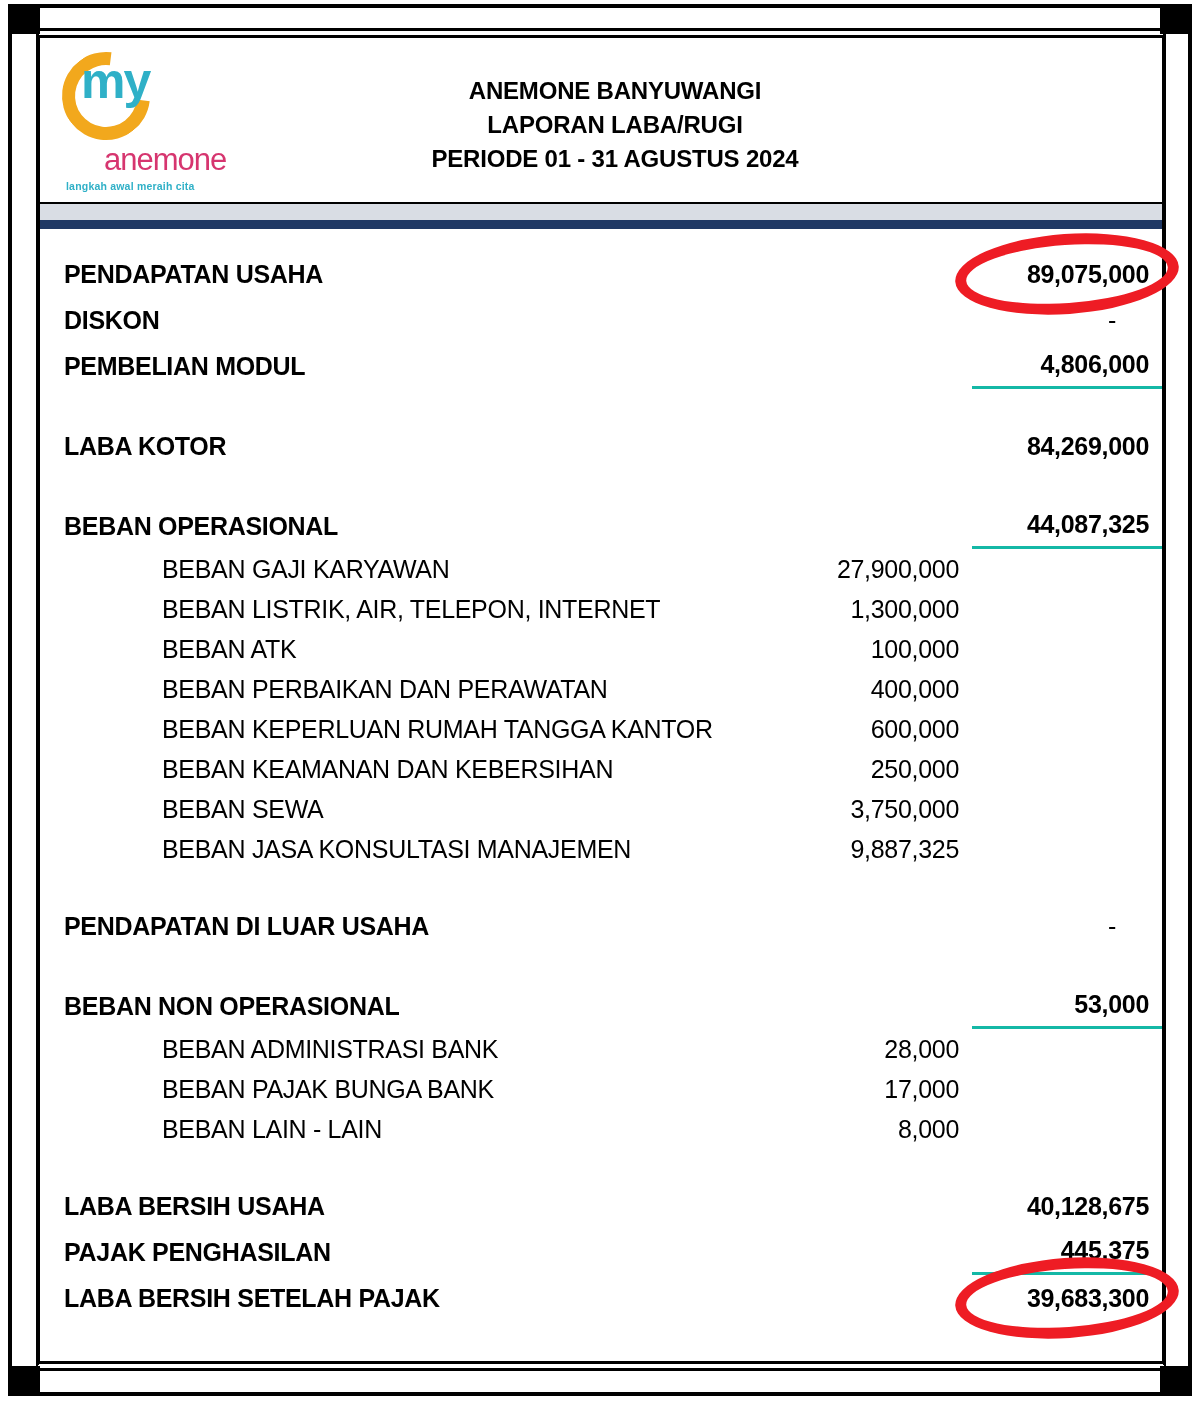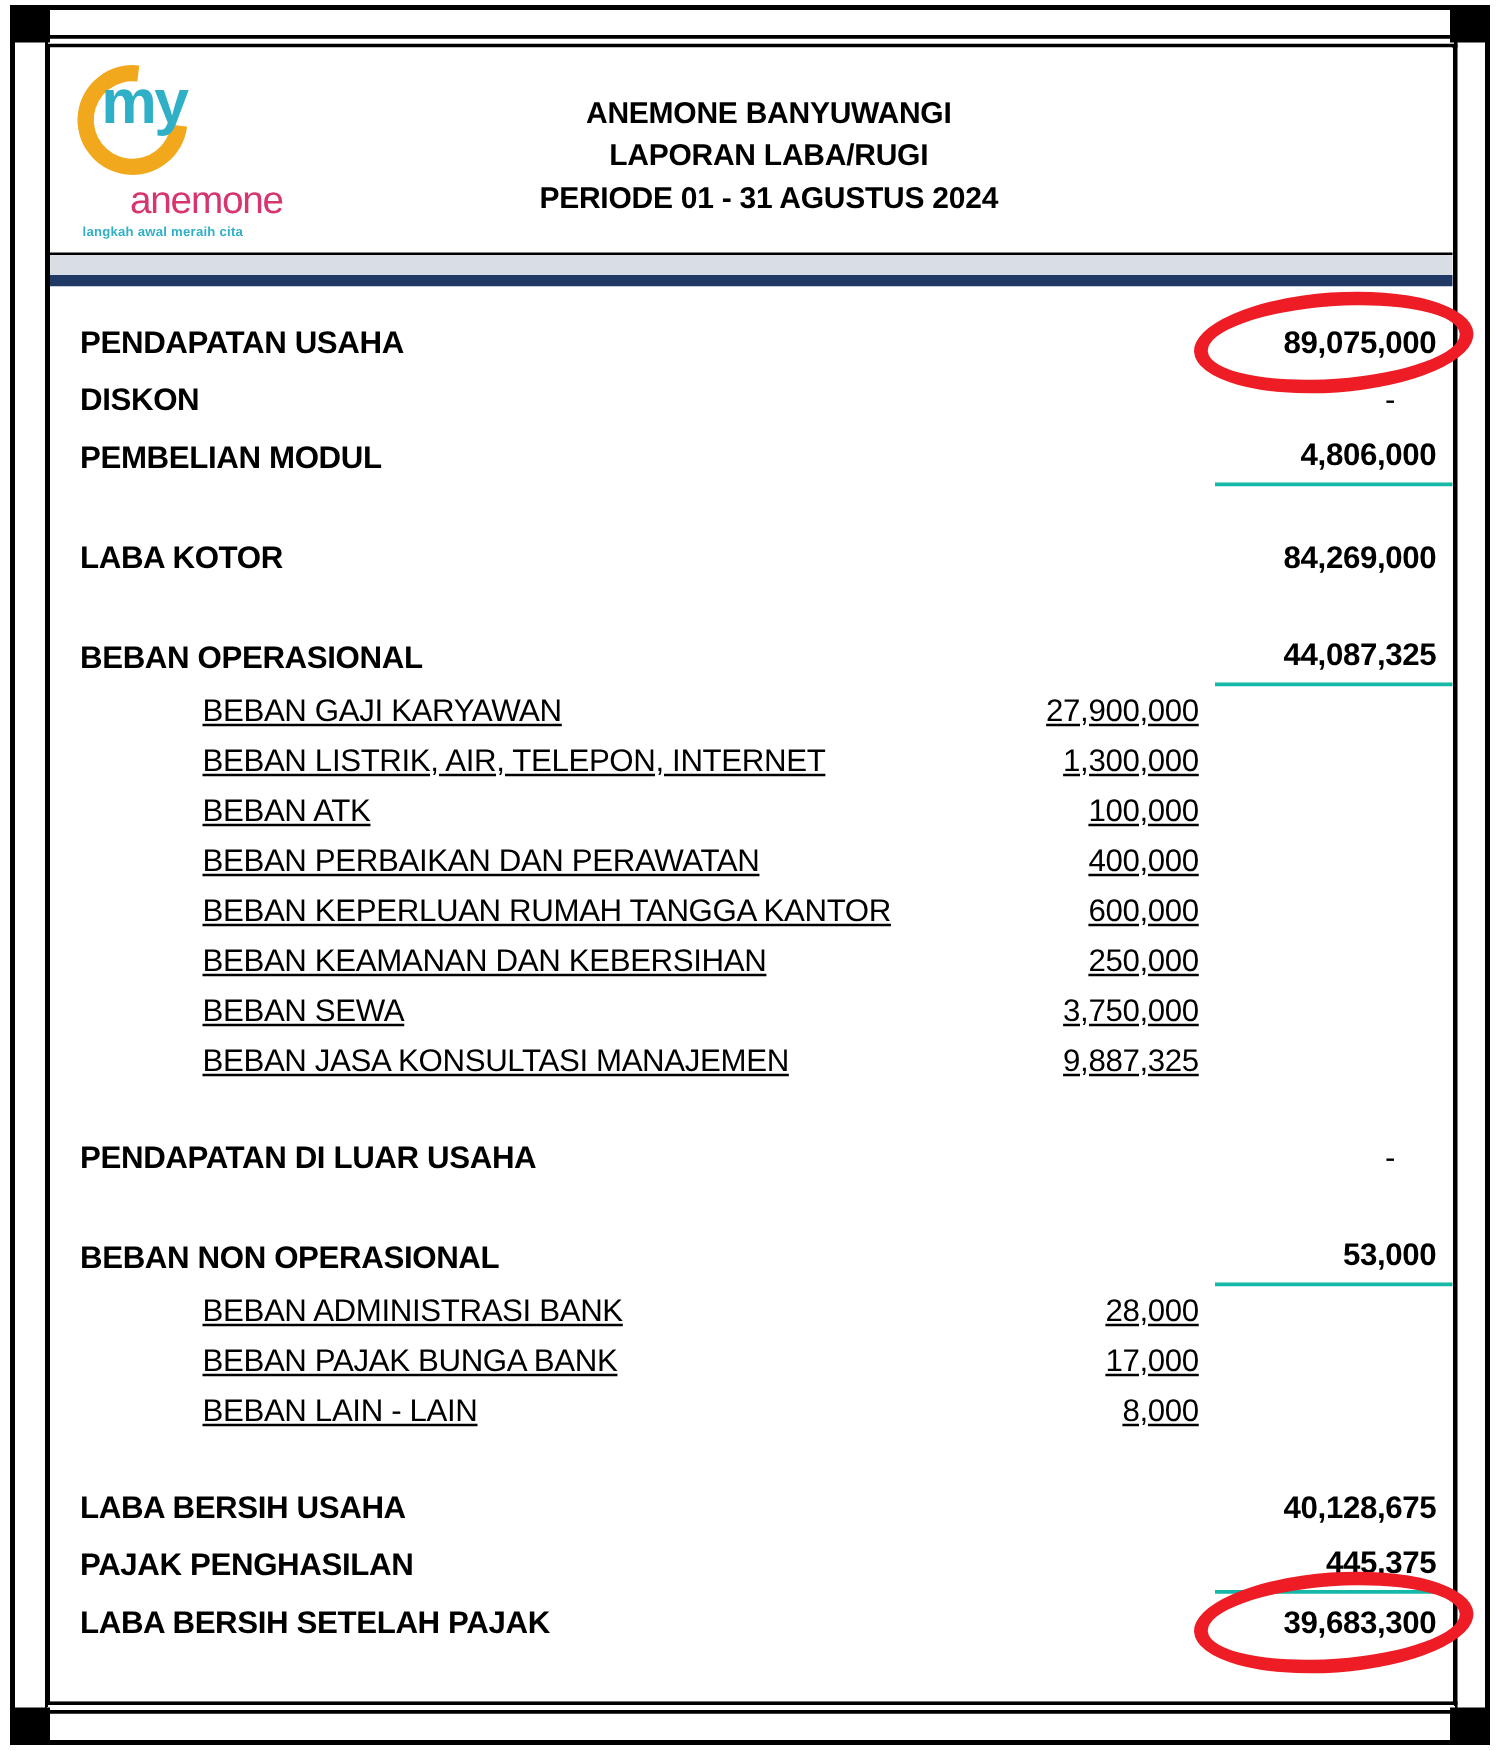--- a/index.html
+++ b/index.html
@@ -69,21 +69,21 @@
   }
 
   
   .sep-line { height: 2px;  background: #000; }
   .sep-gray { height: 16px; background: var(--gray-bar, #d9dde4); }
   .sep-navy { height: 9px;  background: var(--navy-bar, #1f3864); }
 
   
   .rows { margin-top: 22px; }
   .row { display: flex; align-items: stretch; height: 46px; }
-  .row.sub { height: 40px; text-decoration: underline; }
+  .row.sub { height: 40px; }
   .row.spacer { height: 34px; }
   .cell { display: flex; align-items: center; font-size: 25px; letter-spacing: -0.3px; }
   .label { flex: 1; white-space: nowrap; }
   .indent0 .label { padding-left: 6px; }
   .indent1 .label { padding-left: 68px; }
   .indent2 .label { padding-left: 122px; }
   .bold-label .label { font-weight: 700; padding-left: 24px; }
   .mid   { width: 150px; justify-content: flex-end; }
   .right { width: 190px; justify-content: flex-end; margin-left: 13px;
            padding-right: 13px; position: relative; text-align: center; }

